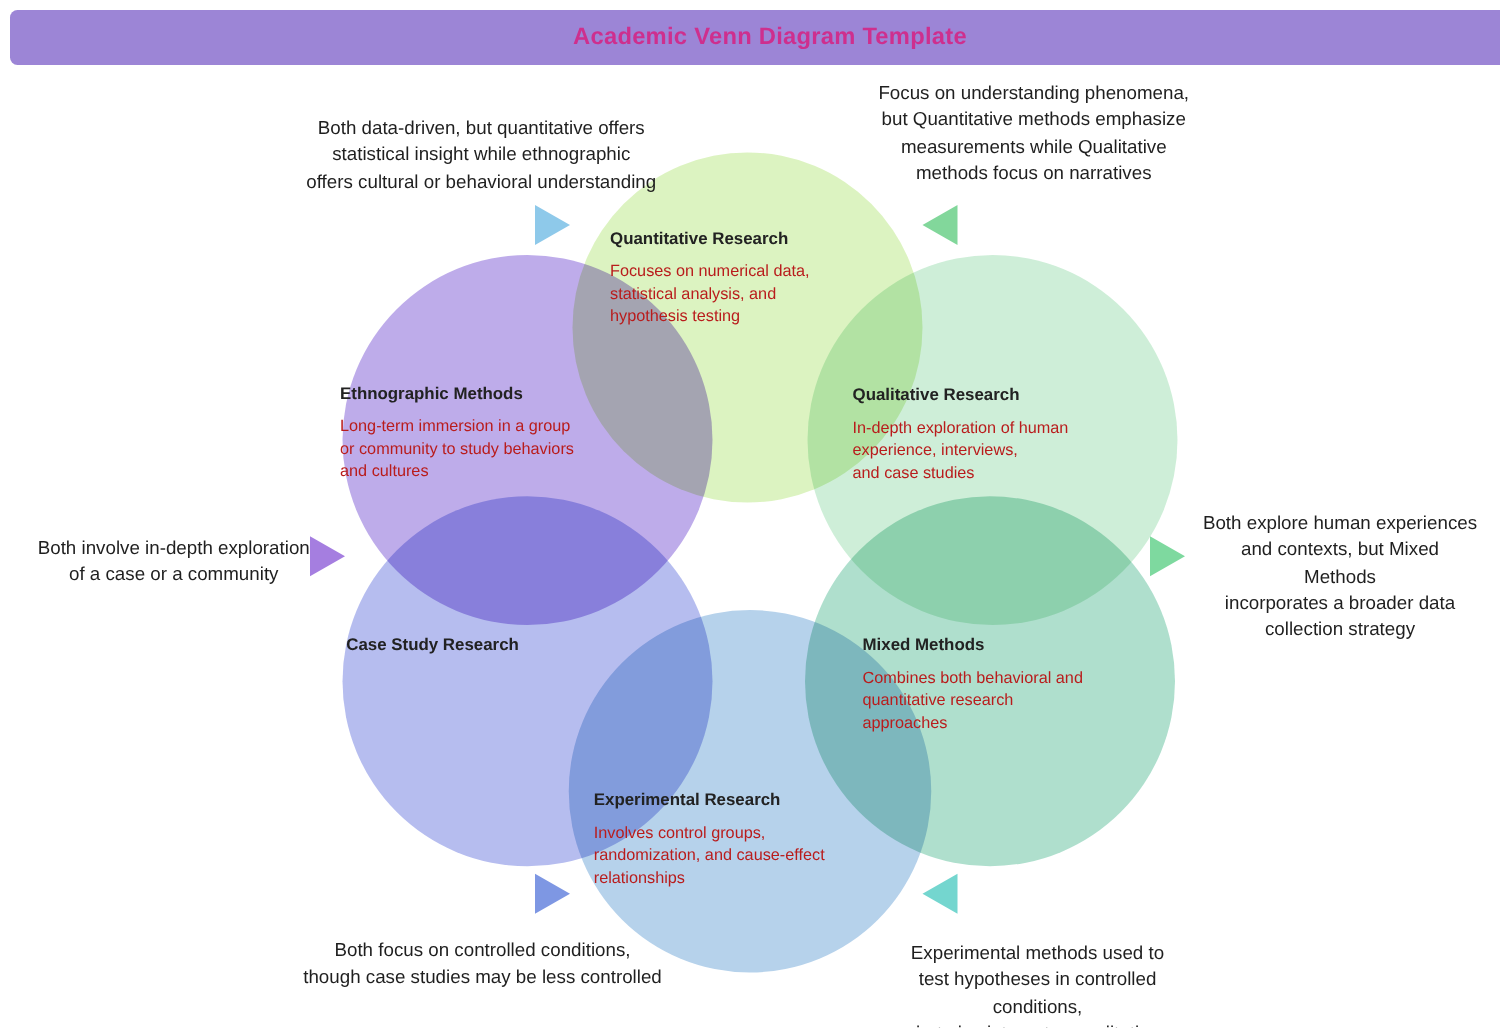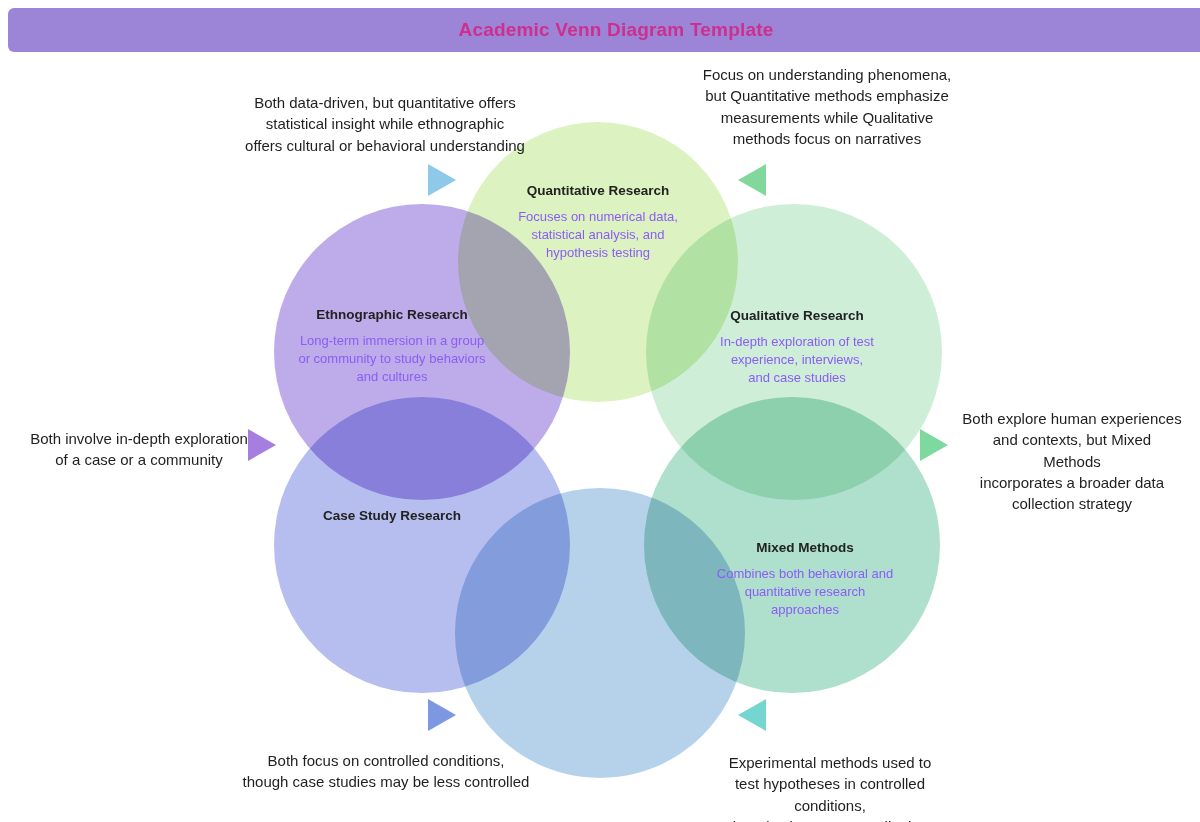--- a/index.html
+++ b/index.html
@@ -43,41 +43,41 @@
   .circle-quantitative { left: 458px; top: 122px; width: 280px; height: 280px; }
   .circle-ethnographic { left: 274px; top: 204px; width: 296px; height: 296px; }
   .circle-qualitative  { left: 646px; top: 204px; width: 296px; height: 296px; }
   .circle-case         { left: 274px; top: 397px; width: 296px; height: 296px; }
   .circle-mixed        { left: 644px; top: 397px; width: 296px; height: 296px; }
   .circle-experimental { left: 455px; top: 488px; width: 290px; height: 290px; }
 
   
   .label {
     position: absolute;
-    text-align: center;
+    text-align: left;
     z-index: 5;
     color: #2b2b2b;
   }
   .label-title {
     font-weight: bold;
     font-size: 13.5px;
     color: #222222;
   }
   .label-desc {
     margin-top: 10px;
     font-size: 13px;
     line-height: 1.4;
-    color: #8b5cf6;
+    color: #b91c1c;
     white-space: pre-line;
   }
   .label-quantitative { left: 488px; top: 183px; width: 220px; }
   .label-ethnographic { left: 272px; top: 307px; width: 240px; }
   .label-qualitative  { left: 682px; top: 308px; width: 230px; }
   .label-case         { left: 277px; top: 508px; width: 230px; }
-  .label-mixed        { left: 690px; top: 508px; width: 230px; margin-top: 32px; }
+  .label-mixed        { left: 690px; top: 508px; width: 230px; }
   .label-experimental { left: 475px; top: 632px; width: 250px; }
 
   
   .annotation {
     position: absolute;
     text-align: center;
     font-size: 15px;
     line-height: 1.42;
     color: #1f1f1f;
     white-space: pre-line;
@@ -129,39 +129,45 @@
   <div class="circle circle-mixed" style="background-color: rgb(166, 220, 200);"></div>
   <div class="circle circle-experimental" style="background-color: rgb(174, 205, 233);"></div>
 
   <div class="label label-quantitative">
     <div class="label-title">Quantitative Research</div>
     <div class="label-desc">Focuses on numerical data,
 statistical analysis, and
 hypothesis testing</div>
   </div>
   <div class="label label-ethnographic">
-    <div class="label-title">Ethnographic Research</div>
+    <div class="label-title">Ethnographic Methods</div>
     <div class="label-desc">Long-term immersion in a group
 or community to study behaviors
 and cultures</div>
   </div>
   <div class="label label-qualitative">
     <div class="label-title">Qualitative Research</div>
-    <div class="label-desc">In-depth exploration of test
+    <div class="label-desc">In-depth exploration of human
 experience, interviews,
 and case studies</div>
   </div>
   <div class="label label-case">
     <div class="label-title">Case Study Research</div>
   </div>
   <div class="label label-mixed">
     <div class="label-title">Mixed Methods</div>
     <div class="label-desc">Combines both behavioral and
 quantitative research
 approaches</div>
+  </div>
+  <div class="label label-experimental">
+    <div class="label-title">Experimental Research</div>
+    <div class="label-desc">Involves control groups,
+randomization, and cause-effect
+relationships</div>
   </div>
 
   <div class="annotation ann-top-left">Both data-driven, but quantitative offers
 statistical insight while ethnographic
 offers cultural or behavioral understanding</div>
   <div class="annotation ann-top-right">Focus on understanding phenomena,
 but Quantitative methods emphasize
 measurements while Qualitative
 methods focus on narratives</div>
   <div class="annotation ann-left">Both involve in-depth exploration

